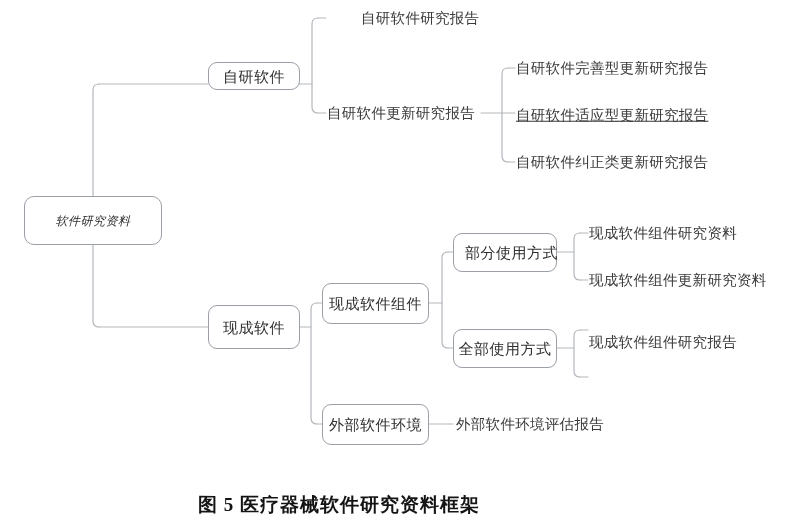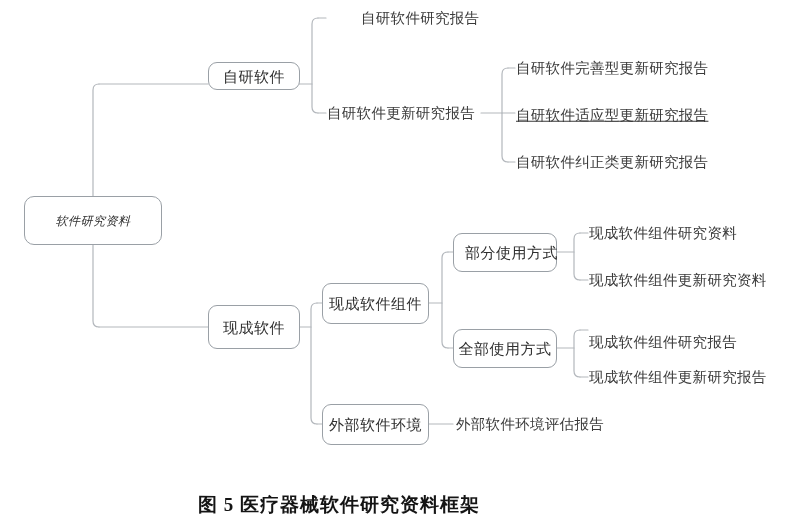--- a/index.html
+++ b/index.html
@@ -156,19 +156,18 @@
   <div class="leaf-label" style="left:516px; top:115px;text-decoration:underline;">自研软件适应型更新研究报告</div>
 
   <div class="leaf-label" style="left:516px; top:162px;">自研软件纠正类更新研究报告</div>
 
   <div class="leaf-label" style="left:589px; top:233px;">现成软件组件研究资料</div>
 
   <div class="leaf-label" style="left:589px; top:280px;">现成软件组件更新研究资料</div>
 
   <div class="leaf-label" style="left:589px; top:342px;">现成软件组件研究报告</div>
 
-  <div class="leaf-label" style="left:589px; top:377px;">现成软件组件更新研究报告</div>
 
   <div class="leaf-label" style="left:456px; top:424px;">外部软件环境评估报告</div>
 
   <div id="caption">图 5  医疗器械软件研究资料框架</div>
 
 </div>
 
 </body></html>

